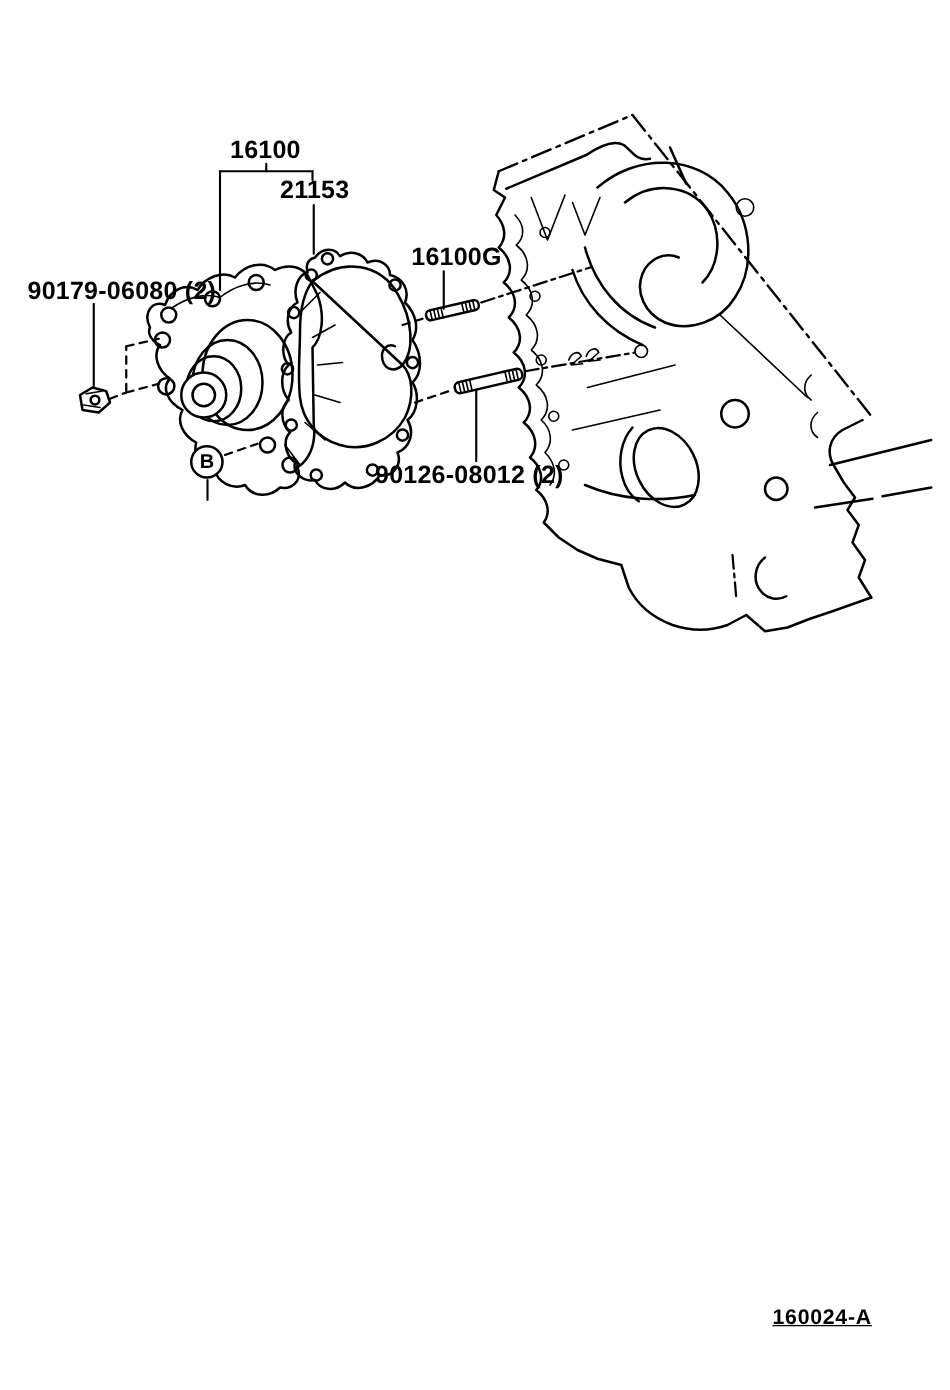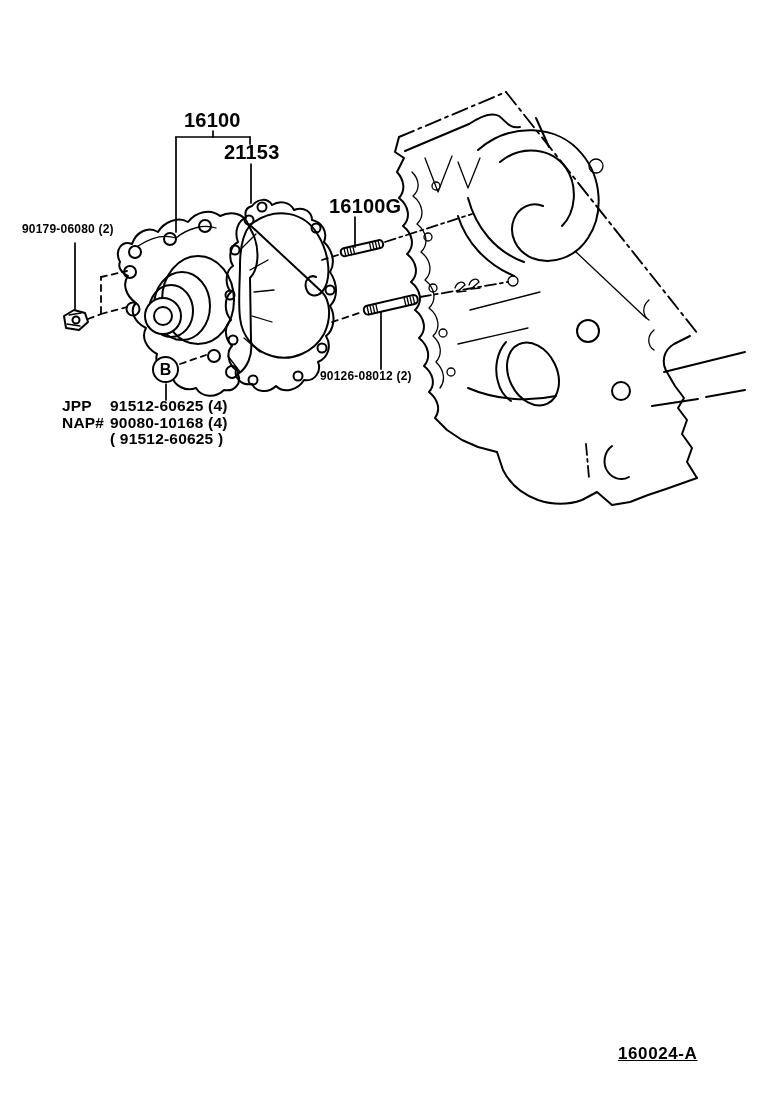--- a/index.html
+++ b/index.html
@@ -10,21 +10,21 @@
   svg.art{position:absolute;left:0;top:0;}
   svg.art *{vector-effect:none;}
   .ln{stroke:#000;fill:none;stroke-width:2;stroke-linecap:round;stroke-linejoin:round;}
   .thin{stroke-width:1.3;}
   .leader{stroke-width:1.7;}
   .dash{stroke-dasharray:6 5;stroke-width:1.8;}
   .dashdot{stroke-dasharray:16 5 3 5;stroke-width:1.9;}
   .dashdot2{stroke-dasharray:11 4 3 4;stroke-width:1.8;}
   .lbl{position:absolute;font-weight:700;white-space:nowrap;letter-spacing:.2px;line-height:1;}
   .lbl.big{font-size:20px;}
-  .lbl.small{font-size:12px;}
+  .lbl.small{font-size:20px;}
   .callout{
     position:absolute;left:152px;top:356px;width:27px;height:27px;
     border:2.5px solid #000;border-radius:50%;box-sizing:border-box;
     display:flex;align-items:center;justify-content:center;
     font-size:16px;font-weight:700;background:#fff;
   }
   .supplier{position:absolute;left:62px;top:398px;}
   .srow{display:flex;font-size:15.5px;font-weight:700;line-height:16.5px;letter-spacing:.2px;}
   .pfx{width:48px;}
   .num{white-space:pre;}
@@ -184,36 +184,22 @@
   </svg>
 
   <div class="lbl big" style="left:184px;top:110px">16100</div>
 
   <div class="lbl big" style="left:224px;top:142px">21153</div>
 
   <div class="lbl big" style="left:329px;top:196px">16100G</div>
 
   <div class="lbl small" style="left:22px;top:223px">90179-06080 (2)</div>
 
-  <div class="lbl small" style="left:320px;top:370px">90126-08012 (2)</div>
+  <div class="lbl small" style="left:300px;top:370px">90126-08012 (2)</div>
 
   <div class="callout">
     <span>B</span>
   </div>
 
-  <div class="supplier">
-    <div class="srow">
-      <span class="pfx">JPP</span>
-      <span class="num">91512-60625 (4)</span>
-    </div>
-    <div class="srow">
-      <span class="pfx">NAP#</span>
-      <span class="num">90080-10168 (4)</span>
-    </div>
-    <div class="srow">
-      <span class="pfx"></span>
-      <span class="num">( 91512-60625 )</span>
-    </div>
-  </div>
 
   <div class="figcode">160024-A</div>
 
 </div>
 
 </body></html>

